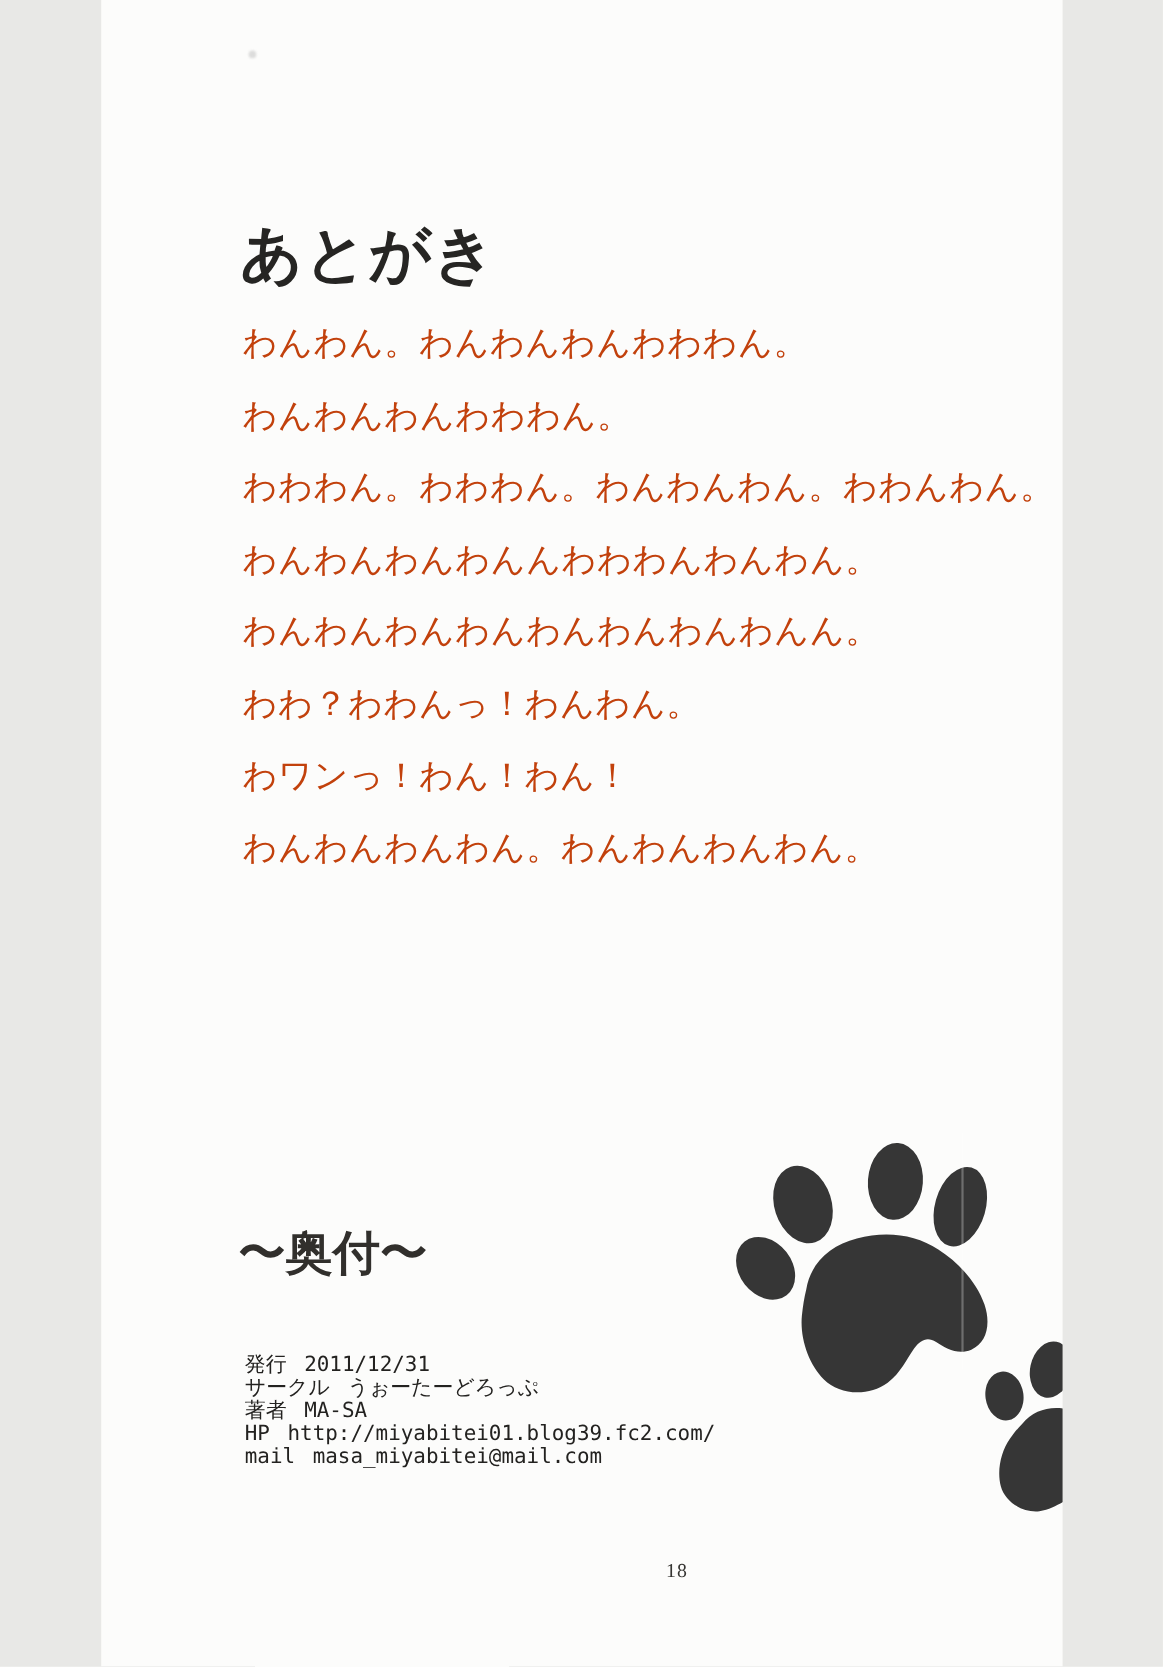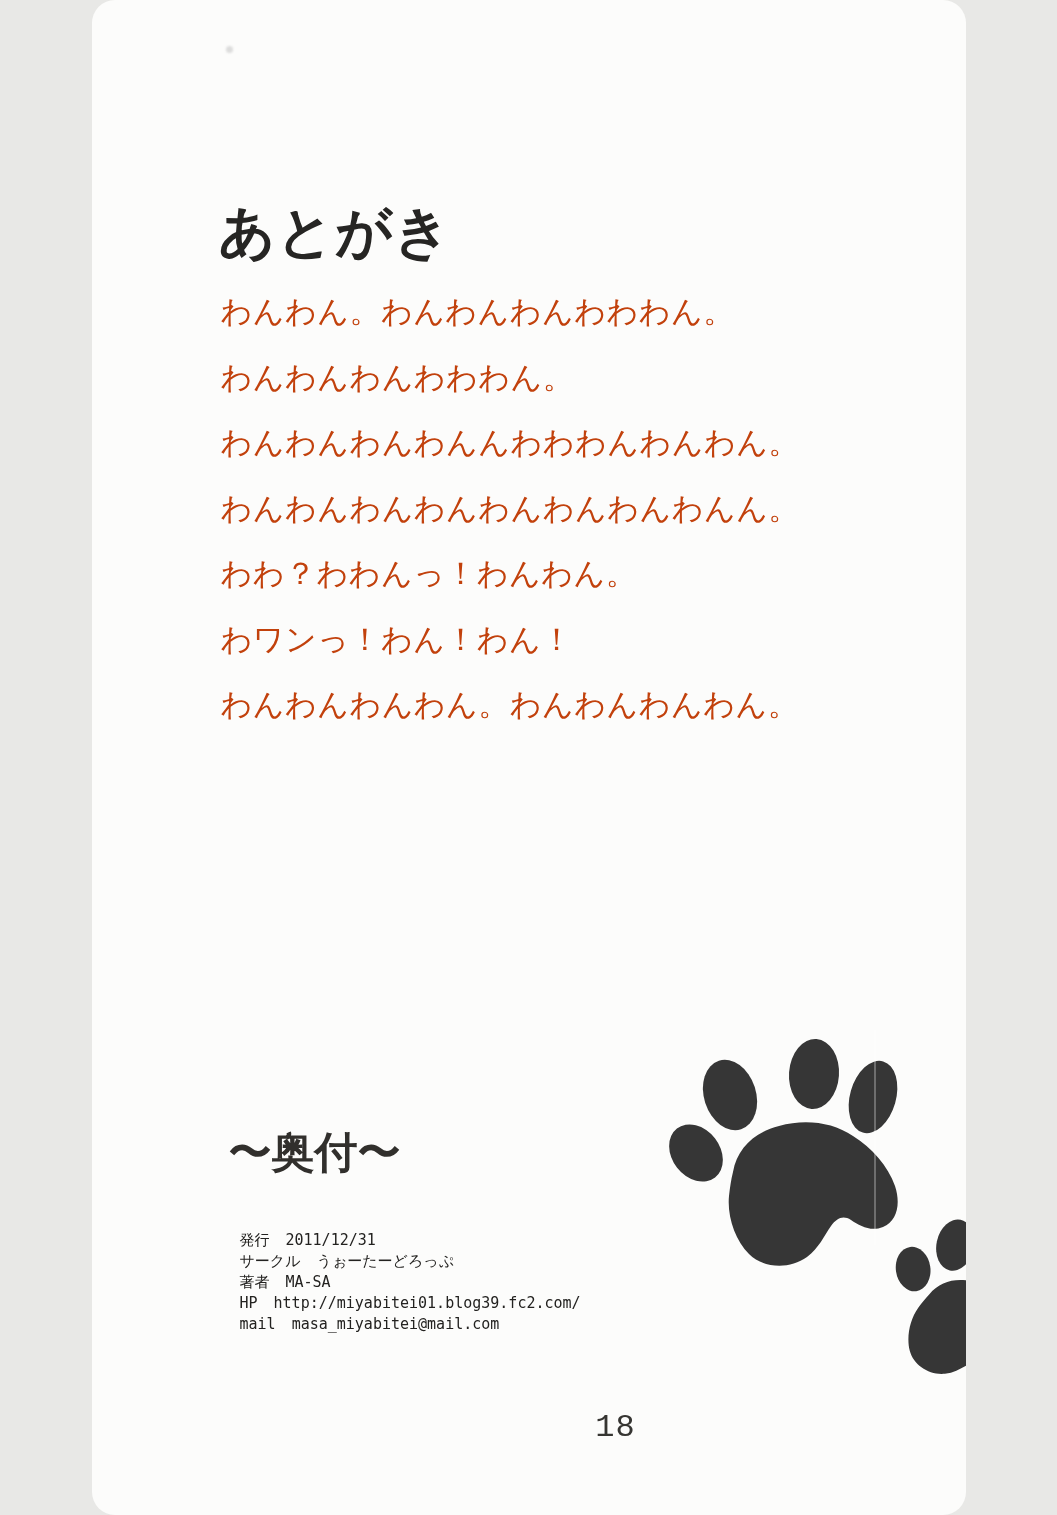--- a/index.html
+++ b/index.html
@@ -9,21 +9,20 @@
   }
   .page {
     position: relative;
     width: 874px;
     height: 1515px;
     margin: 0 auto;
     background: #fcfcfb;
     overflow: hidden;
     font-family: "Liberation Serif", "DejaVu Serif", serif;
     color: #2e2c29;
-    border-radius: 23px;
   }
   .speck {
     position: absolute;
     left: 134px;
     top: 46px;
     width: 7px;
     height: 7px;
     border-radius: 50%;
     background: #c2c2c2;
     opacity: 0.55;
@@ -75,59 +74,60 @@
     top: 1116px;
     font-family: "Liberation Sans", "DejaVu Sans", sans-serif;
     font-size: 43px;
     line-height: 48px;
     font-weight: 600;
     letter-spacing: 0px;
     color: #312f2c;
   }
   .colophon {
     position: absolute;
-    left: 148px;
+    left: 131px;
     top: 1230px;
     font-family: "DejaVu Sans Mono", "Liberation Mono", monospace;
-    font-size: 15px;
+    font-size: 19px;
     line-height: 20.9px;
     color: #232220;
   }
   .colophon .row {
     display: flex;
     white-space: nowrap;
   }
   .colophon .label {
     margin-right: 16px;
   }
   .page-number {
     position: absolute;
     left: 494px;
     top: 1414px;
     width: 60px;
     text-align: center;
-    font-family: Liberation Mono, monospace;
-    font-size: 32px;
+    font-family: Liberation Serif, serif;
+    font-size: 18px;
     line-height: 28px;
     letter-spacing: 1px;
     color: #363532;
   }
 </style>
 </head>
 <body>
 
 <div class="page">
 
   <div class="speck"></div>
 
   <h1 class="title">あとがき</h1>
 
   <div class="body-text">
     <p>わんわん。わんわんわんわわわん。</p>
     <p>わんわんわんわわわん。</p>
+    <p>わわわん。わわわん。わんわんわん。わわんわん。</p>
     <p>わんわんわんわんんわわわんわんわん。</p>
     <p>わんわんわんわんわんわんわんわんん。</p>
     <p>わわ？わわんっ！わんわん。</p>
     <p>わワンっ！わん！わん！</p>
     <p>わんわんわんわん。わんわんわんわん。</p>
   </div>
 
   <svg class="paws-svg" viewBox="0 0 1057 1515" xmlns="http://www.w3.org/2000/svg">
     <defs>
       <g id="paw" fill="#363636">
@@ -151,21 +151,21 @@
     <g>
       <use href="#paw" xlink:href="#paw" transform="translate(575,1020)"></use>
     </g>
     <g>
       <use href="#paw" xlink:href="#paw" transform="translate(878,1316) rotate(30) scale(0.72) translate(-130,-150)"></use>
     </g>
   </svg>
 
   <div class="scan-stripe"></div>
 
-  <h2 class="colophon-heading" style="margin:12px">〜奥付〜</h2>
+  <h2 class="colophon-heading" style="margin:0">〜奥付〜</h2>
 
   <div class="colophon">
     <div class="row">
       <span class="label">発行</span>
       <span class="value">2011/12/31</span>
     </div>
     <div class="row">
       <span class="label">サークル</span>
       <span class="value">うぉーたーどろっぷ</span>
     </div>

